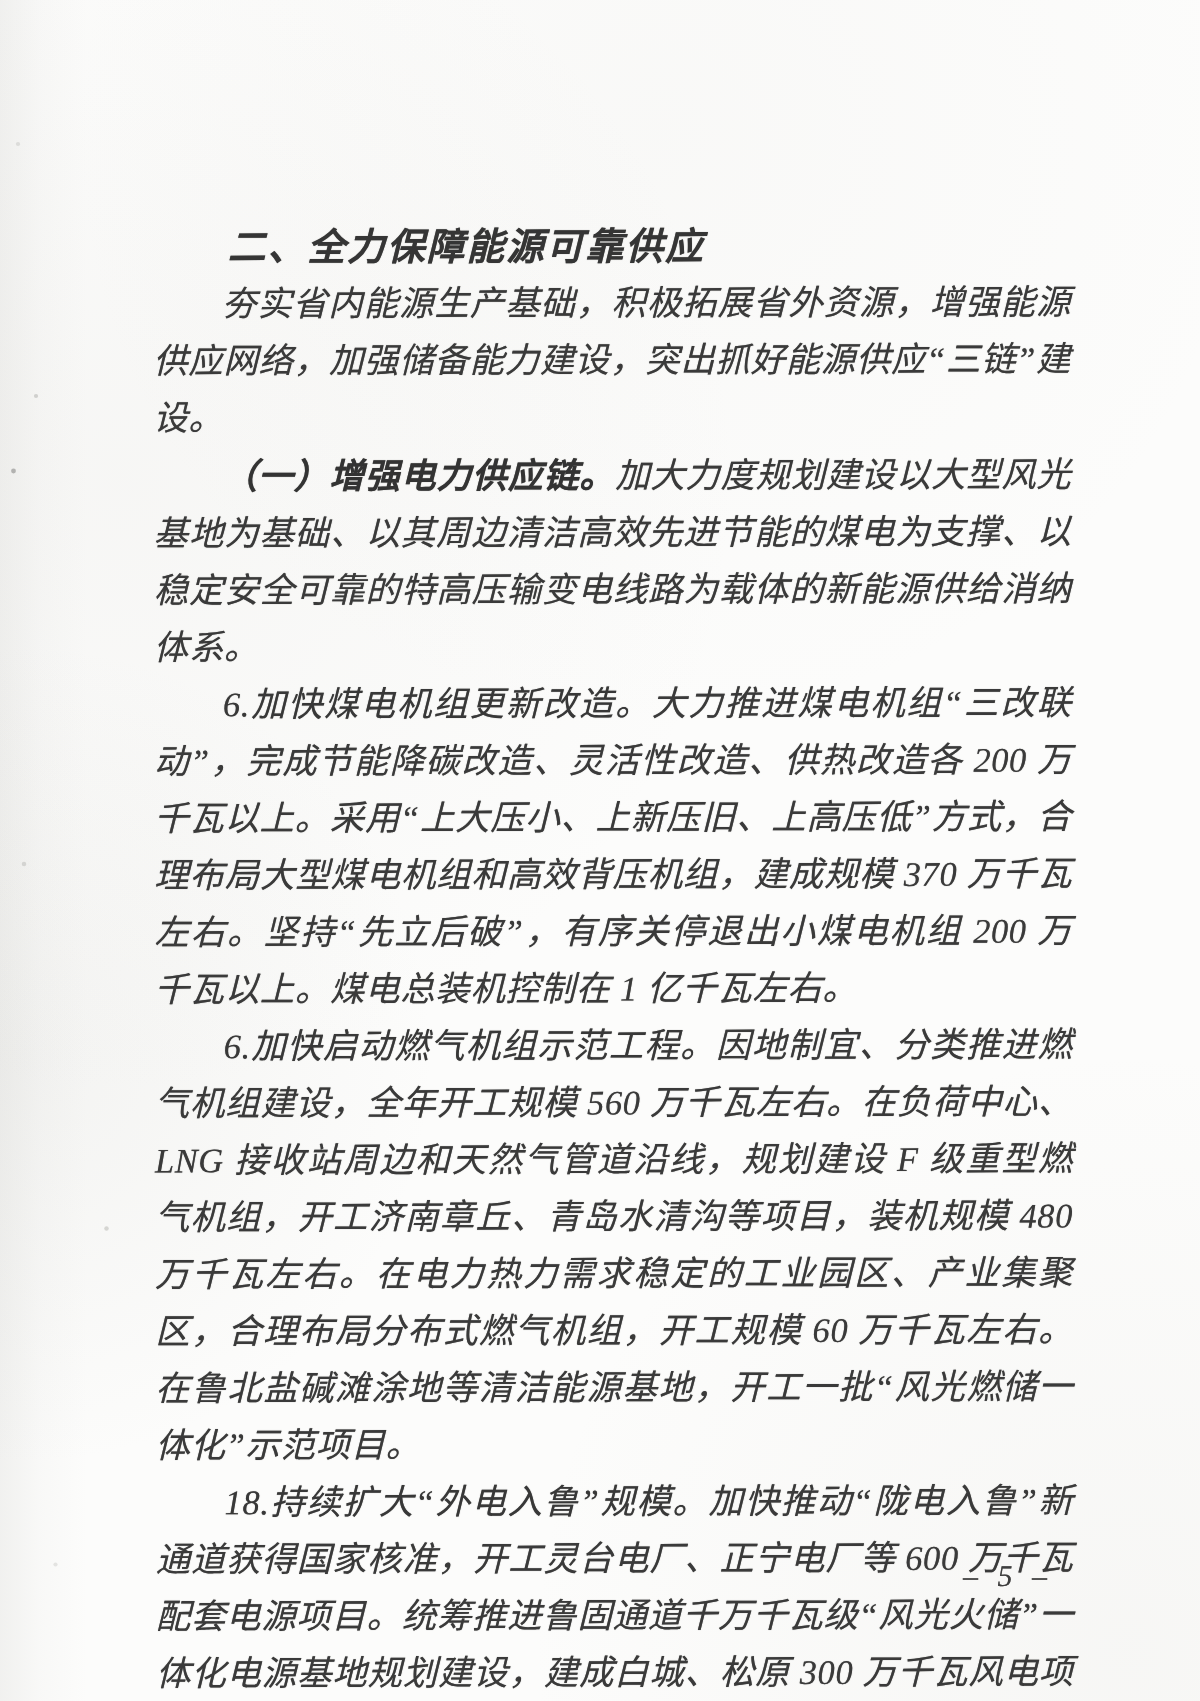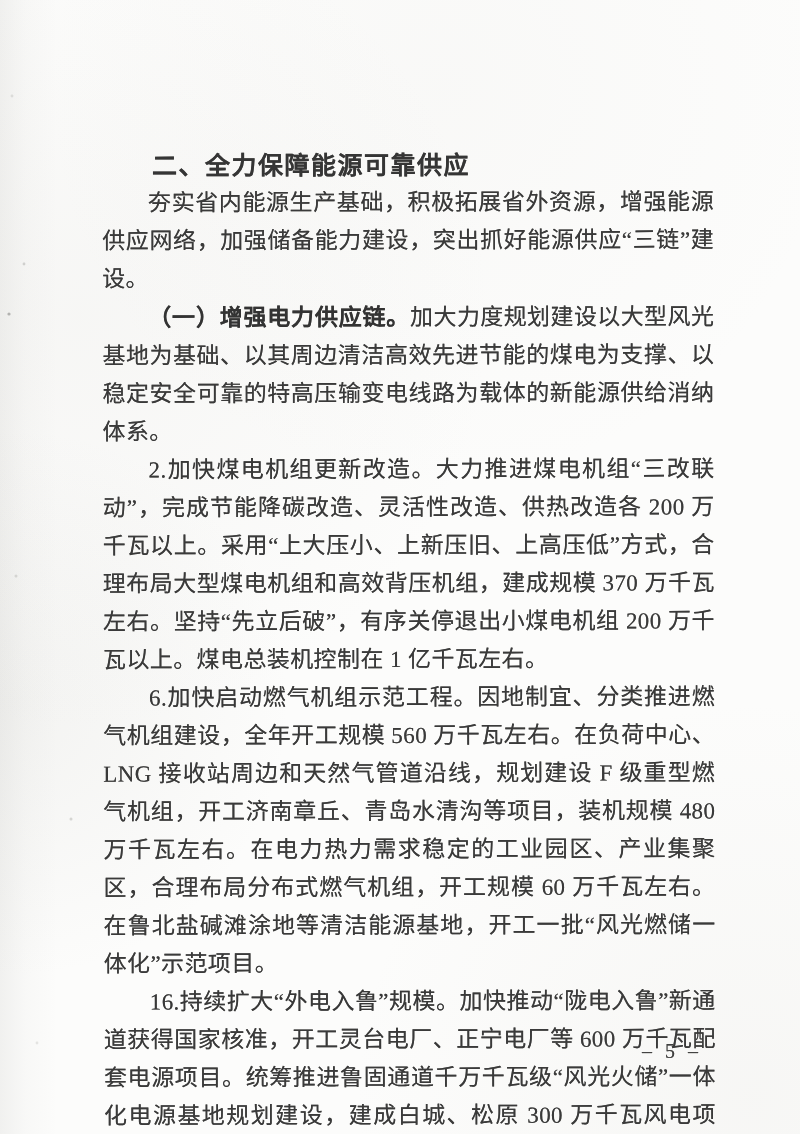--- a/index.html
+++ b/index.html
@@ -19,20 +19,21 @@
     height: 1134px;
     background-color: #fcfcfb;
     
     background-image:
       radial-gradient(circle at 10% 28%, rgba(198,196,190,0.10), transparent 38%),
       radial-gradient(circle at 2% 62%, rgba(190,190,184,0.14), transparent 26%),
       radial-gradient(circle at 94% 97%, rgba(200,198,190,0.10), transparent 30%),
       radial-gradient(circle at 55% 8%, rgba(205,203,197,0.07), transparent 35%),
       linear-gradient(90deg, rgba(158,158,152,0.12), rgba(158,158,152,0.04) 26px, rgba(158,158,152,0.0) 58px);
     overflow: hidden;
+    font-style: italic;
   }
   .speckles {
     position: absolute;
     left: 0; top: 0;
     width: 2px; height: 2px;
     border-radius: 50%;
     background: transparent;
     box-shadow:
       8px 313px 0 0.6px rgba(105,105,102,0.45),
       23px 263px 0 0.4px rgba(125,125,122,0.30),
@@ -104,23 +105,23 @@
   <div class="speckles"></div>
 
   <div class="content">
 
     <h1 class="section-heading">二、全力保障能源可靠供应</h1>
 
     <p class="para"><span>夯实省内能源生产基础，积极拓展省外资源，增强能源供应网络，加强储备能力建设，突出抓好能源供应“三链”建设。</span></p>
 
     <p class="para"><span class="lead-strong">（一）增强电力供应链。</span><span>加大力度规划建设以大型风光基地为基础、以其周边清洁高效先进节能的煤电为支撑、以稳定安全可靠的特高压输变电线路为载体的新能源供给消纳体系。</span></p>
 
-    <p class="para"><span class="lead-kai">2.加快煤电机组更新改造。</span><span>大力推进煤电机组“三改联动”，完成节能降碳改造、灵活性改造、供热改造各 200 万千瓦以上。采用“上大压小、上新压旧、上高压低”方式，合理布局大型煤电机组和高效背压机组，建成规模 370 万千瓦左右。坚持“先立后破”，有序关停退出小煤电机组 200 万千瓦以上。煤电总装机控制在 1 亿千瓦左右。</span></p>
+    <p class="para"><span class="lead-kai">6.加快煤电机组更新改造。</span><span>大力推进煤电机组“三改联动”，完成节能降碳改造、灵活性改造、供热改造各 200 万千瓦以上。采用“上大压小、上新压旧、上高压低”方式，合理布局大型煤电机组和高效背压机组，建成规模 370 万千瓦左右。坚持“先立后破”，有序关停退出小煤电机组 200 万千瓦以上。煤电总装机控制在 1 亿千瓦左右。</span></p>
 
     <p class="para"><span class="lead-kai">6.加快启动燃气机组示范工程。</span><span>因地制宜、分类推进燃气机组建设，全年开工规模 560 万千瓦左右。在负荷中心、LNG 接收站周边和天然气管道沿线，规划建设 F 级重型燃气机组，开工济南章丘、青岛水清沟等项目，装机规模 480 万千瓦左右。在电力热力需求稳定的工业园区、产业集聚区，合理布局分布式燃气机组，开工规模 60 万千瓦左右。在鲁北盐碱滩涂地等清洁能源基地，开工一批“风光燃储一体化”示范项目。</span></p>
 
-    <p class="para"><span class="lead-kai">16.持续扩大“外电入鲁”规模。</span><span>加快推动“陇电入鲁”新通道获得国家核准，开工灵台电厂、正宁电厂等 600 万千瓦配套电源项目。统筹推进鲁固通道千万千瓦级“风光火储”一体化电源基地规划建设，建成白城、松原 300 万千瓦风电项目。协调加</span></p>
+    <p class="para"><span class="lead-kai">18.持续扩大“外电入鲁”规模。</span><span>加快推动“陇电入鲁”新通道获得国家核准，开工灵台电厂、正宁电厂等 600 万千瓦配套电源项目。统筹推进鲁固通道千万千瓦级“风光火储”一体化电源基地规划建设，建成白城、松原 300 万千瓦风电项目。协调加</span></p>
 
   </div>
 
   <div class="page-number">– 5 –</div>
 
 </div>
 
 </body></html>

